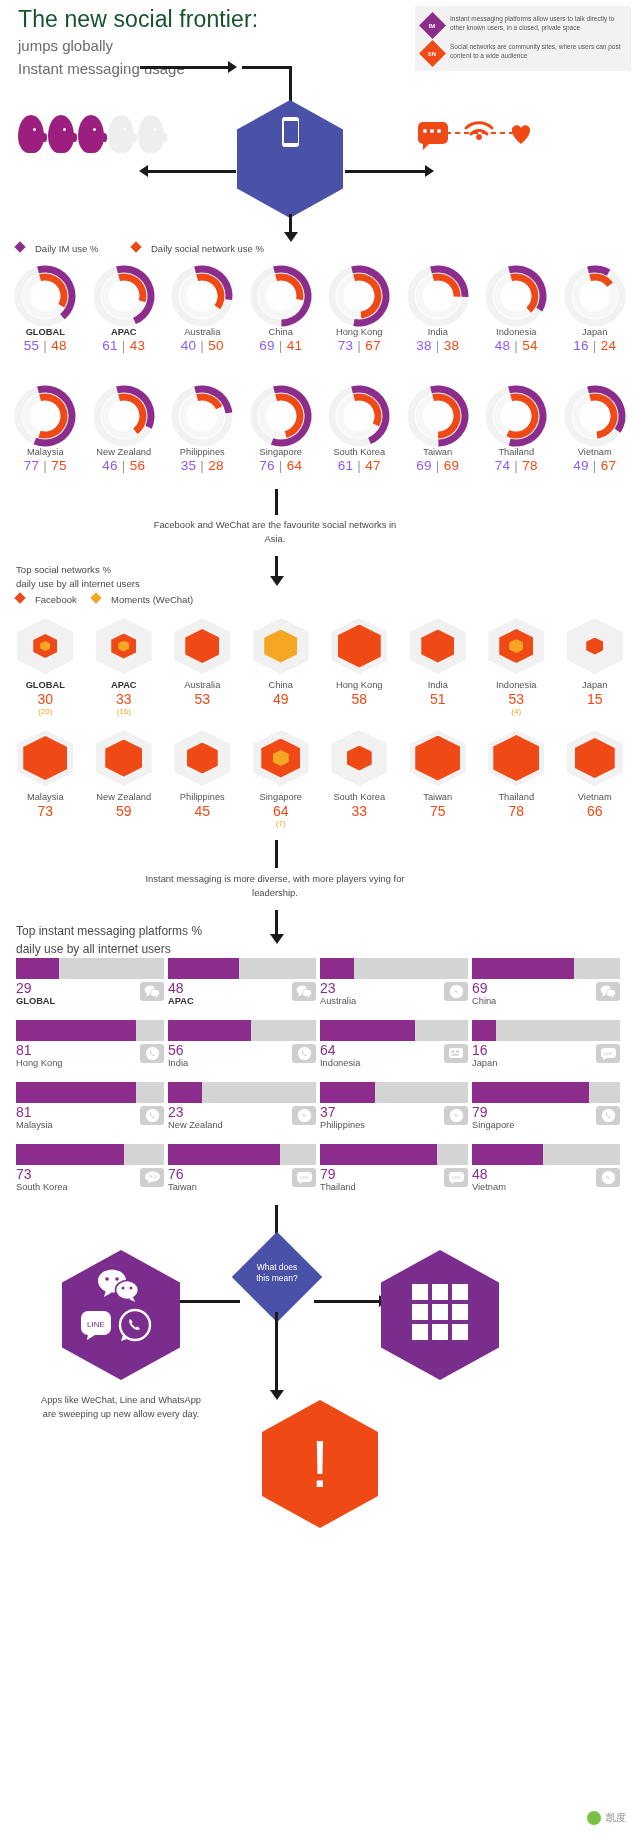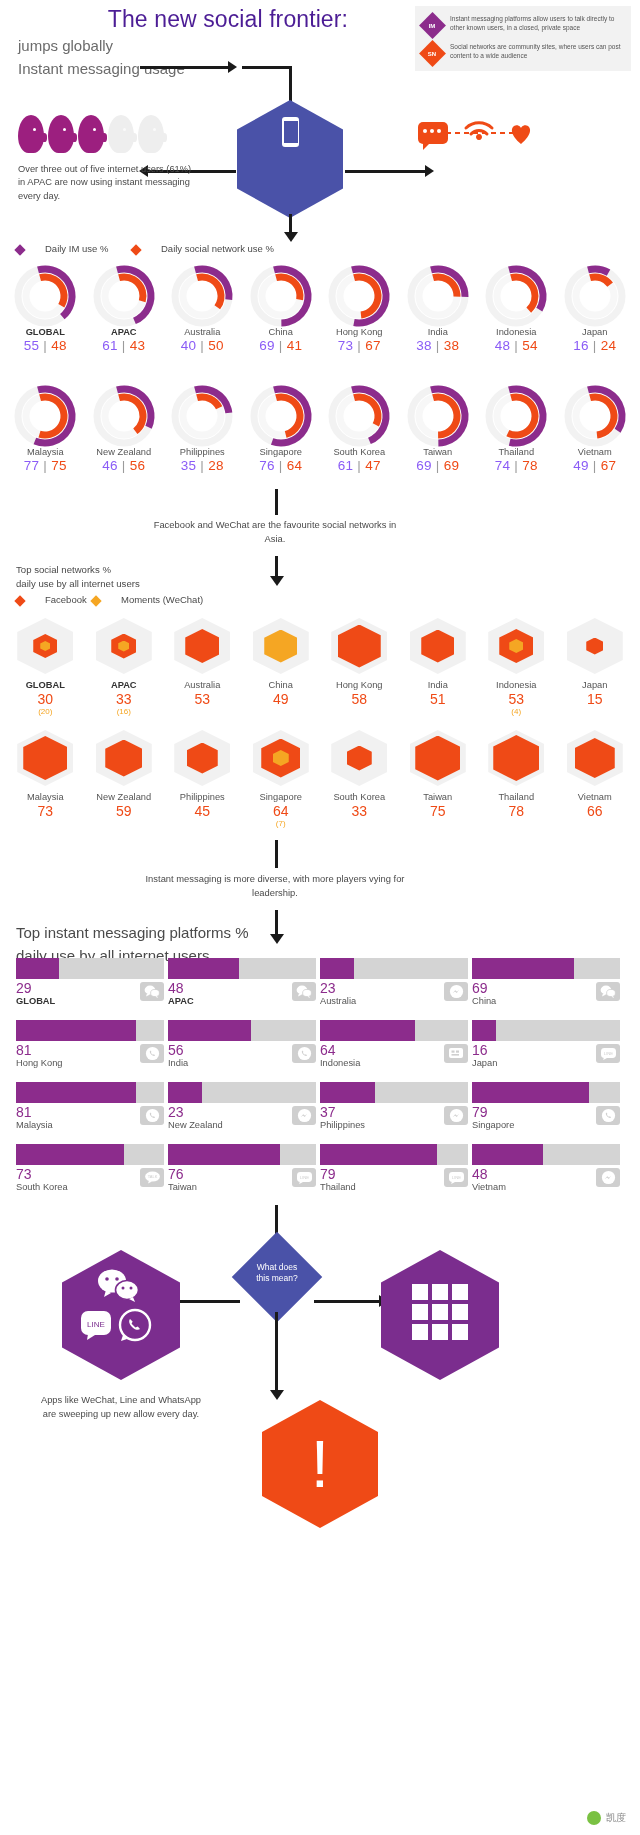--- a/index.html
+++ b/index.html
@@ -8,21 +8,21 @@
     background: #ffffff;
     font-family: "Liberation Sans", sans-serif;
     color: #595959;
     position: relative;
     overflow: hidden;
   }
   .stage { position: relative; width: 640px; height: 1835px; }
 
   
   .title-block { position: absolute; left: 18px; top: 6px; width: 330px; }
-  .title-main { font-size: 23px; color: #4c1d95; font-weight: 400; line-height: 1.18; letter-spacing: .1px; text-align: right; }
+  .title-main { font-size: 23px; color: #14532d; font-weight: 400; line-height: 1.18; letter-spacing: .1px; }
   .title-sub { font-size: 15px; color: #6b6b6b; line-height: 1.35; margin-top: 3px; }
 
   
   .arrow-h { position: absolute; height: 3px; background: #1a1a1a; }
   .arrow-v { position: absolute; width: 3px; background: #1a1a1a; }
   .ahead-r { position: absolute; width: 0; height: 0; border-top: 6px solid transparent; border-bottom: 6px solid transparent; border-left: 9px solid #1a1a1a; }
   .ahead-l { position: absolute; width: 0; height: 0; border-top: 6px solid transparent; border-bottom: 6px solid transparent; border-right: 9px solid #1a1a1a; }
   .ahead-d { position: absolute; width: 0; height: 0; border-left: 7px solid transparent; border-right: 7px solid transparent; border-top: 10px solid #1a1a1a; }
 
   
@@ -65,21 +65,21 @@
   .rc-bubble:after { content: ""; position: absolute; left: 5px; bottom: -6px; width: 0; height: 0;
         border-left: 7px solid #ef4a16; border-bottom: 7px solid transparent; }
   .rc-dots { position: absolute; top: 129px; left: 423px; display: flex; gap: 3px; }
   .rc-dots i { width: 4px; height: 4px; background: #fff; border-radius: 50%; display: block; }
   .rc-wifi { position: absolute; left: 462px; top: 120px; width: 34px; height: 26px; }
   .rc-heart { position: absolute; left: 508px; top: 122px; width: 26px; height: 24px; }
   .dashline { position: absolute; left: 446px; top: 132px; width: 70px; height: 2px;
       background: repeating-linear-gradient(to right, #ef4a16 0 5px, transparent 5px 9px); }
 
   
-  .sec-legend { position: absolute; font-size: 9.5px; color: #4a4a4a; display: flex; align-items: flex-end; gap: 21px; }
+  .sec-legend { position: absolute; font-size: 9.5px; color: #4a4a4a; display: flex; align-items: flex-start; gap: 11px; }
   .lg-dia { width: 8px; height: 8px; transform: rotate(45deg); display: inline-block; }
 
   
   .donut-row { position: absolute; left: 6px; width: 628px; display: flex; }
   .donut-cell { width: 78.5px; text-align: center; }
   .donut-wrap { width: 66px; height: 62px; margin: 0 auto; position: relative; }
   .donut-cell .cname { font-size: 9.3px; color: #555; margin-top: 2px; white-space: nowrap; }
   .donut-cell .cname.bold { font-weight: bold; color: #333; }
   .donut-cell .cvals { font-size: 13.5px; margin-top: 1px; letter-spacing: .3px; }
   .v-im { color: #8b5cf6; }
@@ -204,21 +204,20 @@
         <div class="dome"></div>
         <div class="nose"></div>
         <div class="eye"></div>
       </div>
     <div class="head off">
         <div class="dome"></div>
         <div class="nose"></div>
         <div class="eye"></div>
       </div>
   </div>
-  <div class="cap-left">Over three out of five internet users (61%) in APAC are now using instant messaging every day.</div>
 
   <div class="dashline"></div>
   <div class="rc-bubble"></div>
   <div class="rc-dots">
       <i></i>
       <i></i>
       <i></i>
     </div>
   <svg class="rc-wifi" viewBox="0 0 34 26">
     <path d="M17 20 a3 3 0 1 1 .01 0" fill="#ef4a16"></path>
@@ -584,21 +583,21 @@
        </div>
     </div>
 
   <div class="arrow-v" style="left:275px; top:840px; height:28px;"></div>
   <div class="mid-note" style="left:145px; top:872px;">
     <span>Instant messaging is more diverse, with more players vying for leadership.</span>
   </div>
   <div class="arrow-v" style="left:275px; top:910px; height:26px;"></div>
   <div class="ahead-d" style="left:270px; top:934px;"></div>
 
-  <div style="position:absolute; left:16px; top:922px; font-size:15px; line-height:1.5; color:#4a4a4a;">
+  <div style="position:absolute; left:16px; top:922px; font-size:12px; line-height:1.5; color:#4a4a4a;">
     <div>Top instant messaging platforms %</div>
     <div>daily use by all internet users</div>
   </div>
 
   <div id="im-bars">
       <div class="bar-cell" style="left: 16px; top: 958px;">
         <div class="bar-track">
        <div class="bar-fill" style="width:29%"></div>
      </div>
      <div class="bar-num">29</div>

